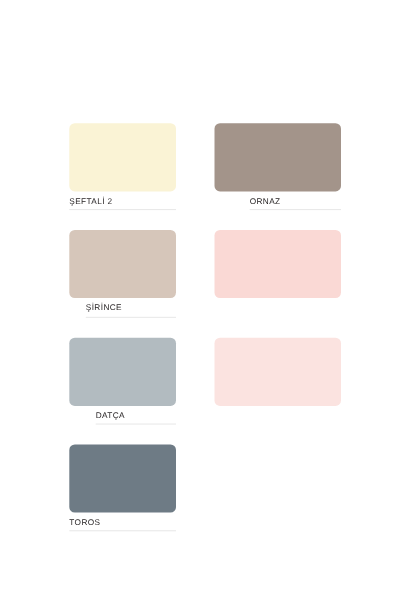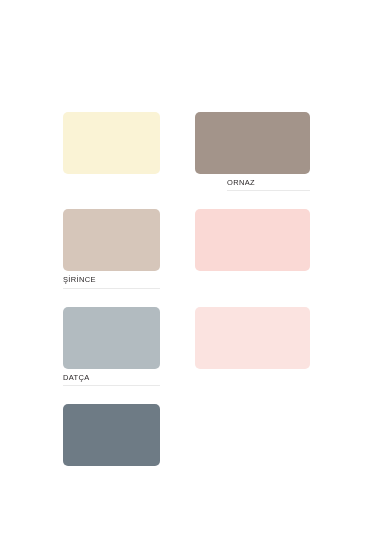--- a/index.html
+++ b/index.html
@@ -64,44 +64,46 @@
 </style>
 </head>
 <body style="background: rgb(255, 255, 255);">
 
 <div class="palette-sheet">
 
   <div class="swatch-grid">
 
     <div class="swatch-cell">
       <div class="swatch-chip" style="background-color: rgb(250, 243, 213);"></div>
+      <span class="swatch-label" style="color: rgb(35, 31, 32); border-bottom-color: rgb(233, 233, 233);">ŞEFTALİ 2</span>
     </div>
 
     <div class="swatch-cell col-right">
       <div class="swatch-chip" style="background-color: rgb(163, 148, 138);"></div>
       <span class="swatch-label" style="color: rgb(35, 31, 32); border-bottom-color: rgb(233, 233, 233); margin-left: 32px;">ORNAZ</span>
     </div>
 
     <div class="swatch-cell">
       <div class="swatch-chip" style="background-color: rgb(214, 198, 186);"></div>
-      <span class="swatch-label" style="color: rgb(35, 31, 32); border-bottom-color: rgb(233, 233, 233);">ŞİRİNCE</span>
+      <span class="swatch-label" style="color: rgb(35, 31, 32); border-bottom-color: rgb(233, 233, 233); margin-left: 15px;">ŞİRİNCE</span>
     </div>
 
     <div class="swatch-cell col-right">
       <div class="swatch-chip" style="background-color: rgb(250, 217, 213);"></div>
     </div>
 
     <div class="swatch-cell">
       <div class="swatch-chip" style="background-color: rgb(178, 187, 192);"></div>
-      <span class="swatch-label" style="color: rgb(35, 31, 32); border-bottom-color: rgb(233, 233, 233);">DATÇA</span>
+      <span class="swatch-label" style="color: rgb(35, 31, 32); border-bottom-color: rgb(233, 233, 233); margin-left: 24px;">DATÇA</span>
     </div>
 
     <div class="swatch-cell col-right">
       <div class="swatch-chip" style="background-color: rgb(251, 227, 224);"></div>
     </div>
 
     <div class="swatch-cell">
       <div class="swatch-chip" style="background-color: rgb(110, 123, 133);"></div>
+      <span class="swatch-label" style="color: rgb(35, 31, 32); border-bottom-color: rgb(233, 233, 233);">TOROS</span>
     </div>
 
 
   </div>
 </div>
 
 </body></html>

